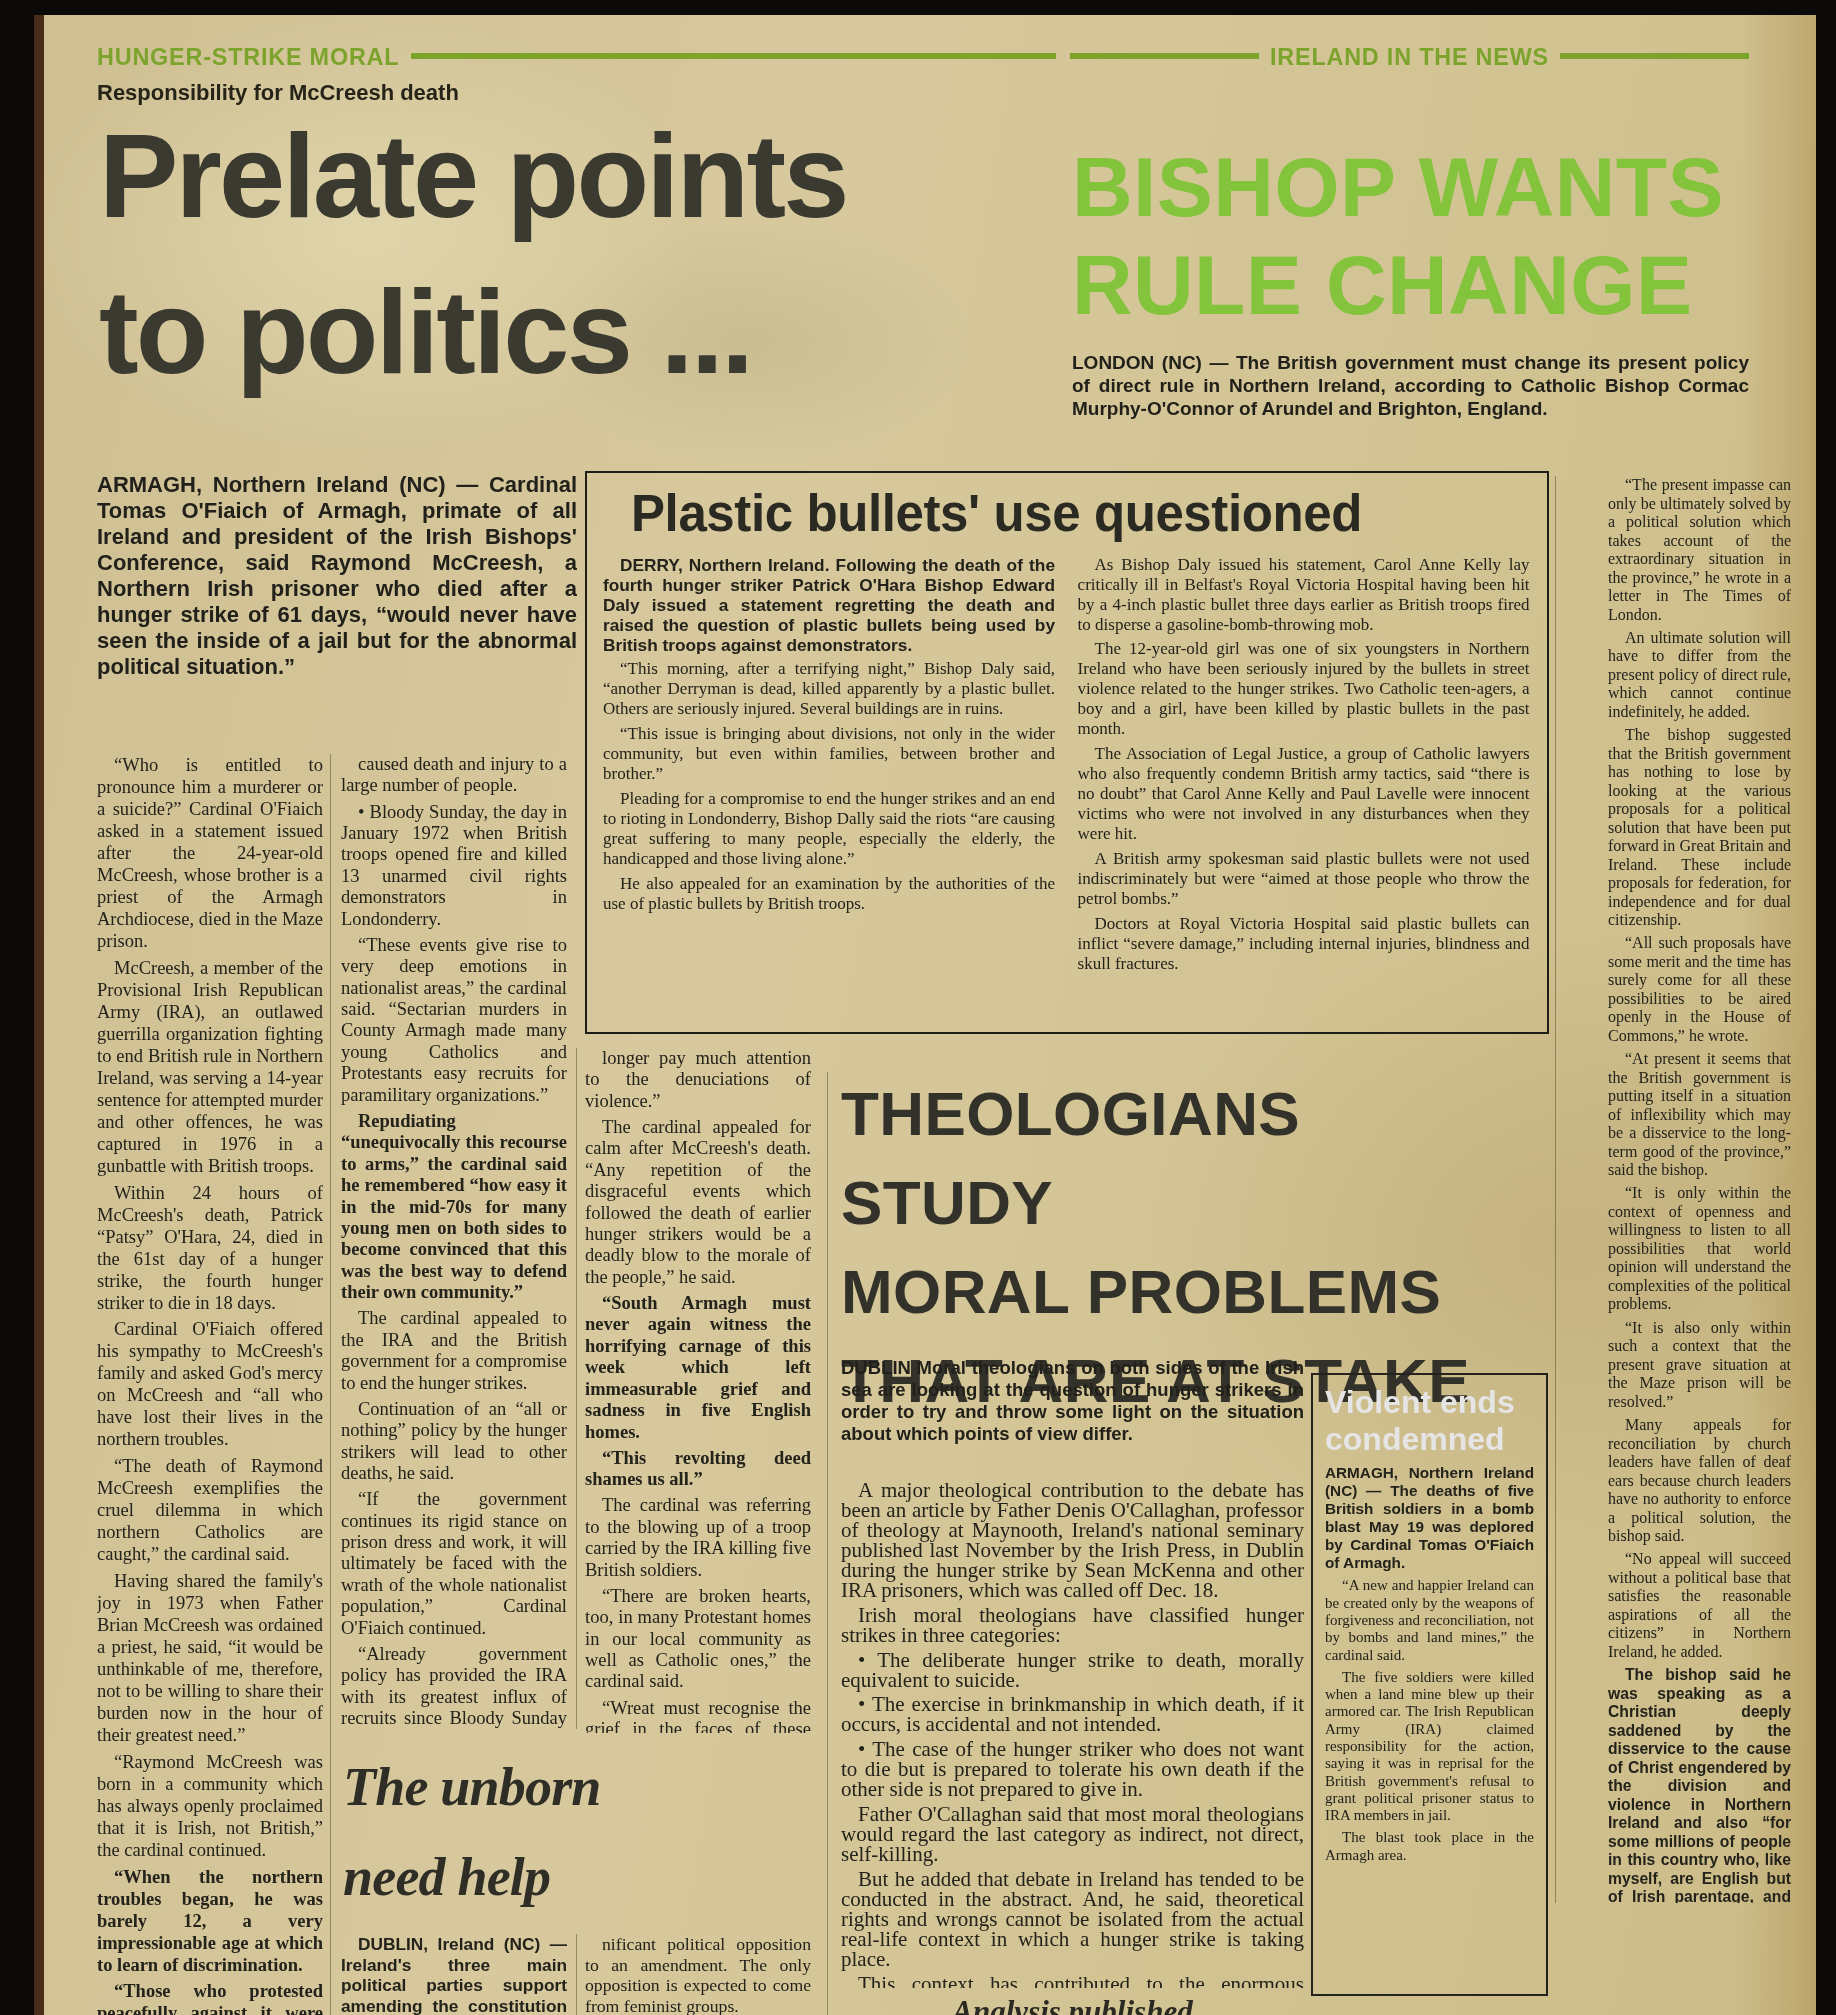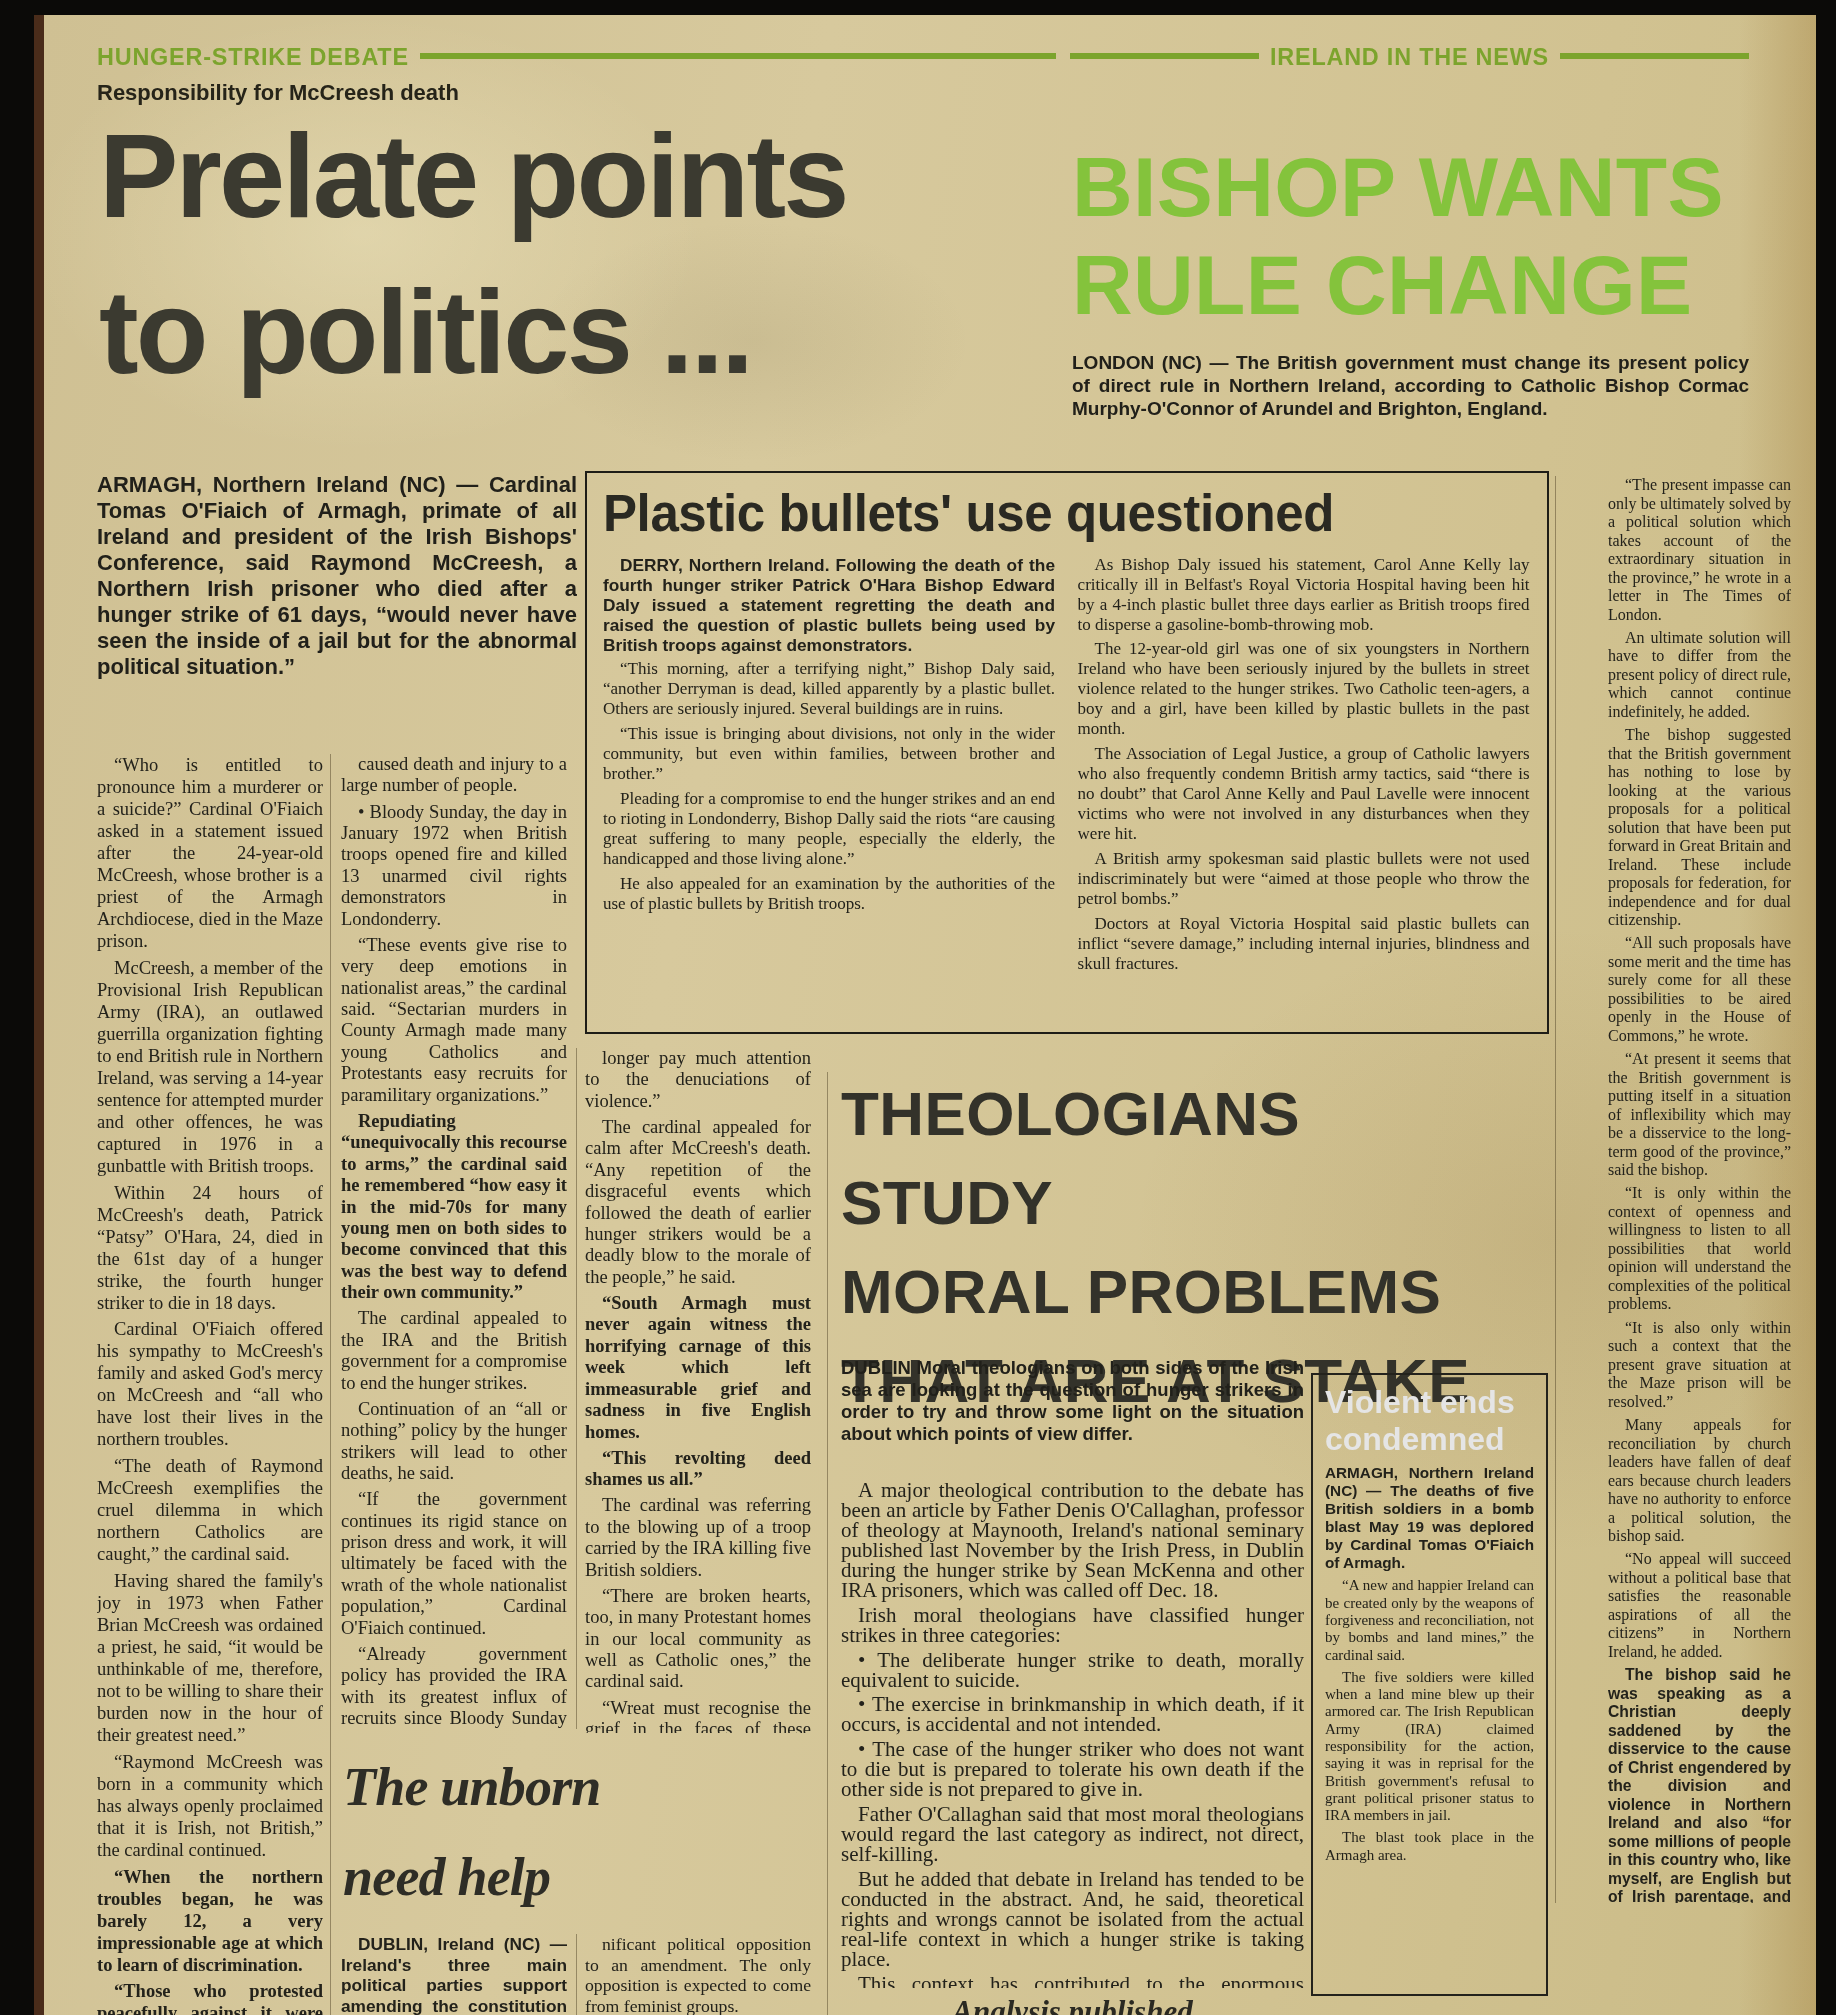--- a/index.html
+++ b/index.html
@@ -45,21 +45,21 @@
   .bodycol .para{margin:0 0 4.8px 0;text-indent:17px;}
   .bodycol .para.bold{font-weight:bold;}
 
   #prelate-col1{left:97px;top:754px;width:226px;height:1930px;font-size:18.5px;line-height:22px;}
   #prelate-col2{left:341px;top:754px;width:226px;height:975px;font-size:18.5px;line-height:21.4px;}
   #prelate-col3{left:585px;top:1048px;width:226px;height:685px;font-size:18.5px;line-height:21.4px;}
 
   #plastic-box{left:585px;top:471px;width:964px;height:563px;border:2.8px solid #1e1d17;
       box-sizing:border-box;padding:10.5px 16px;}
   #plastic-headline{font-family:"Liberation Sans",sans-serif;font-weight:bold;font-size:51px;
-      color:#2a2922;letter-spacing:-0.4px;}
+      color:#2a2922;letter-spacing:-0.4px;margin-left:28px;}
   .plastic-cols{display:flex;gap:22.6px;margin-top:12px;}
   .plastic-col{width:452px;font-size:17px;line-height:20px;height:443px;}
   .plastic-col .para.bold{font-family:"Liberation Sans",sans-serif;font-size:17.3px;line-height:20px;}
 
   #bishop-col{left:1564px;top:476px;width:183px;height:1427px;font-size:16px;line-height:18.5px;margin-left:44px;}
   #bishop-col .para.bold{font-family:"Liberation Sans",sans-serif;font-size:15.7px;line-height:18.5px;}
 
   #theo-headline{left:841px;top:1069px;width:685px;
       font-family:"Liberation Sans",sans-serif;font-weight:bold;font-size:62px;
       line-height:89px;color:#33322a;letter-spacing:0.4px;}
@@ -97,21 +97,21 @@
 </head>
 <body>
 
 <div class="sheet">
   <div class="edge-left"></div>
   <div class="paper">
     <div class="paper-right-shade"></div>
   </div>
 
   <div class="abs kicker-row" id="kicker-left">
-    <span class="kicker">HUNGER-STRIKE DEBATE</span>
+    <span class="kicker">HUNGER-STRIKE MORAL</span>
     <span class="kgap"></span>
     <span class="krule"></span>
   </div>
   <div class="abs kicker-row" id="kicker-right">
     <span class="krule"></span>
     <span class="kgap"></span>
     <span class="kicker">IRELAND IN THE NEWS</span>
     <span class="kgap"></span>
     <span class="krule"></span>
   </div>

